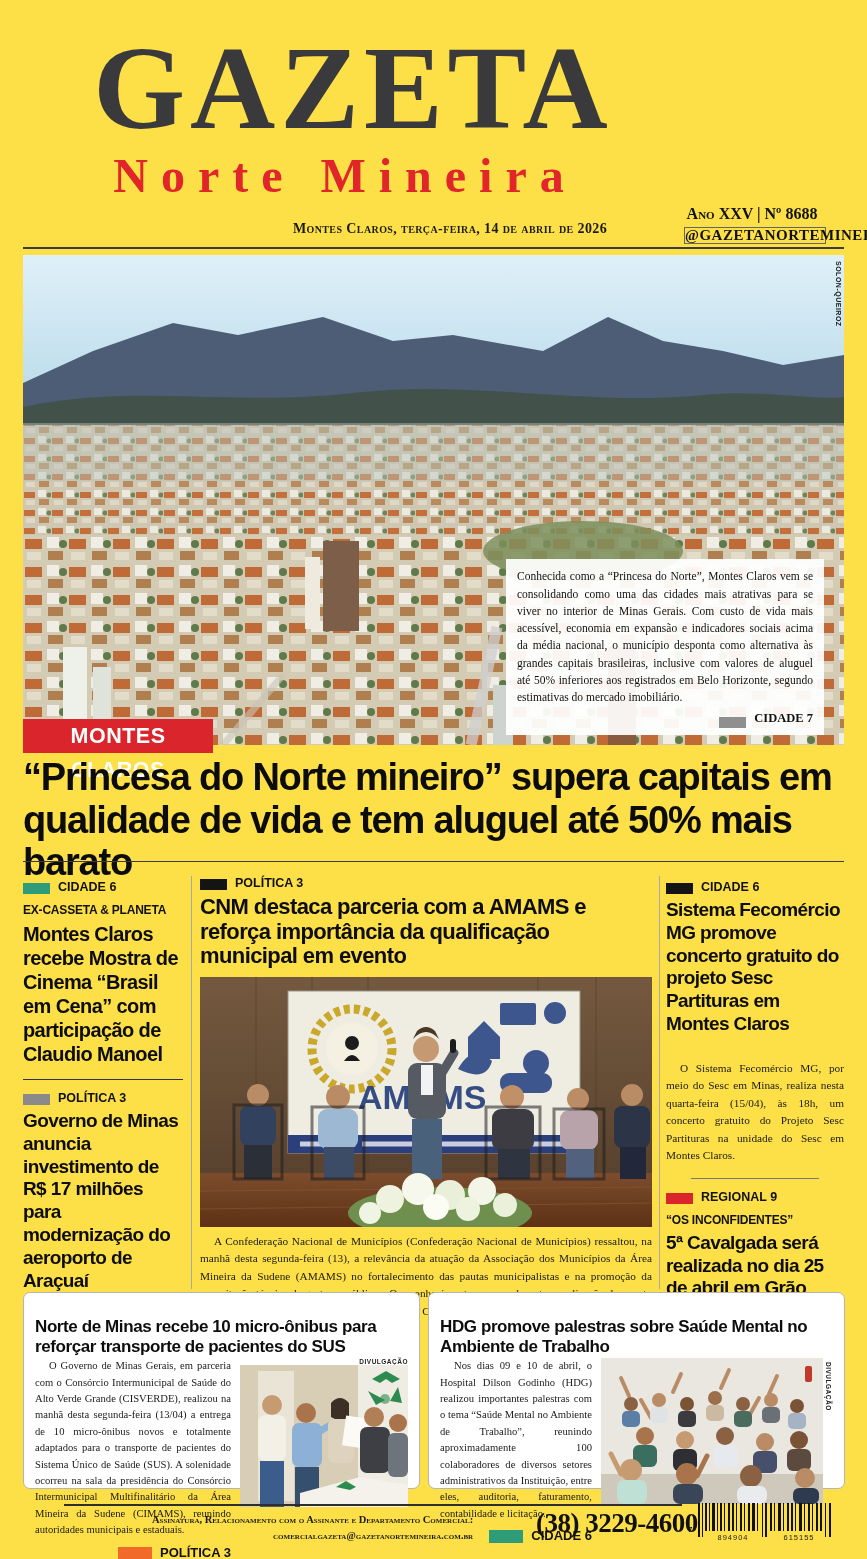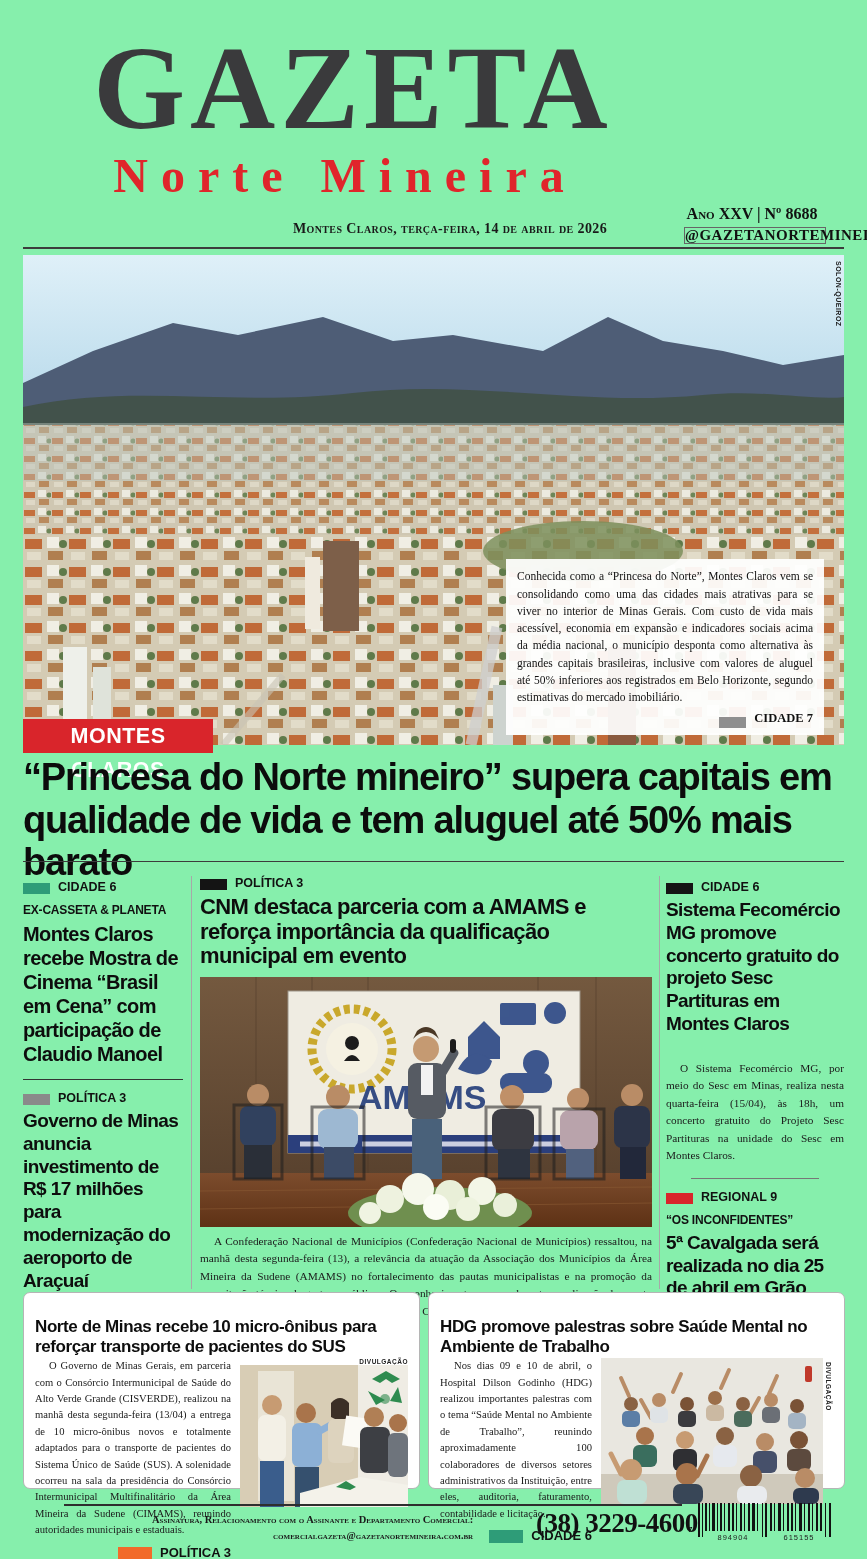--- a/index.html
+++ b/index.html
@@ -1,16 +1,16 @@
 <!DOCTYPE html>
 <html><head>
 <meta charset="utf-8">
 <style>
   html,body{margin:0;padding:0;background:#fff;}
-  .page{position:relative;width:867px;height:1559px;background:#86efac;overflow:hidden;
+  .page{position:relative;width:867px;height:1559px;background:#fde047;overflow:hidden;
         font-family:"Liberation Sans",sans-serif;color:#111;}
 
   
   .mast-title{position:absolute;left:48px;top:30px;width:610px;
     font-family:"Liberation Serif",serif;font-weight:bold;font-size:118px;line-height:1;
     color:#3a3a3c;letter-spacing:5px;text-align:center;}
   .mast-sub{position:absolute;left:60px;top:148px;width:570px;
     font-family:"Liberation Serif",serif;font-weight:bold;font-size:48px;color:#e0252b;
     letter-spacing:13px;text-align:center;}
   .dateline{position:absolute;left:230px;top:221px;width:440px;text-align:center;

